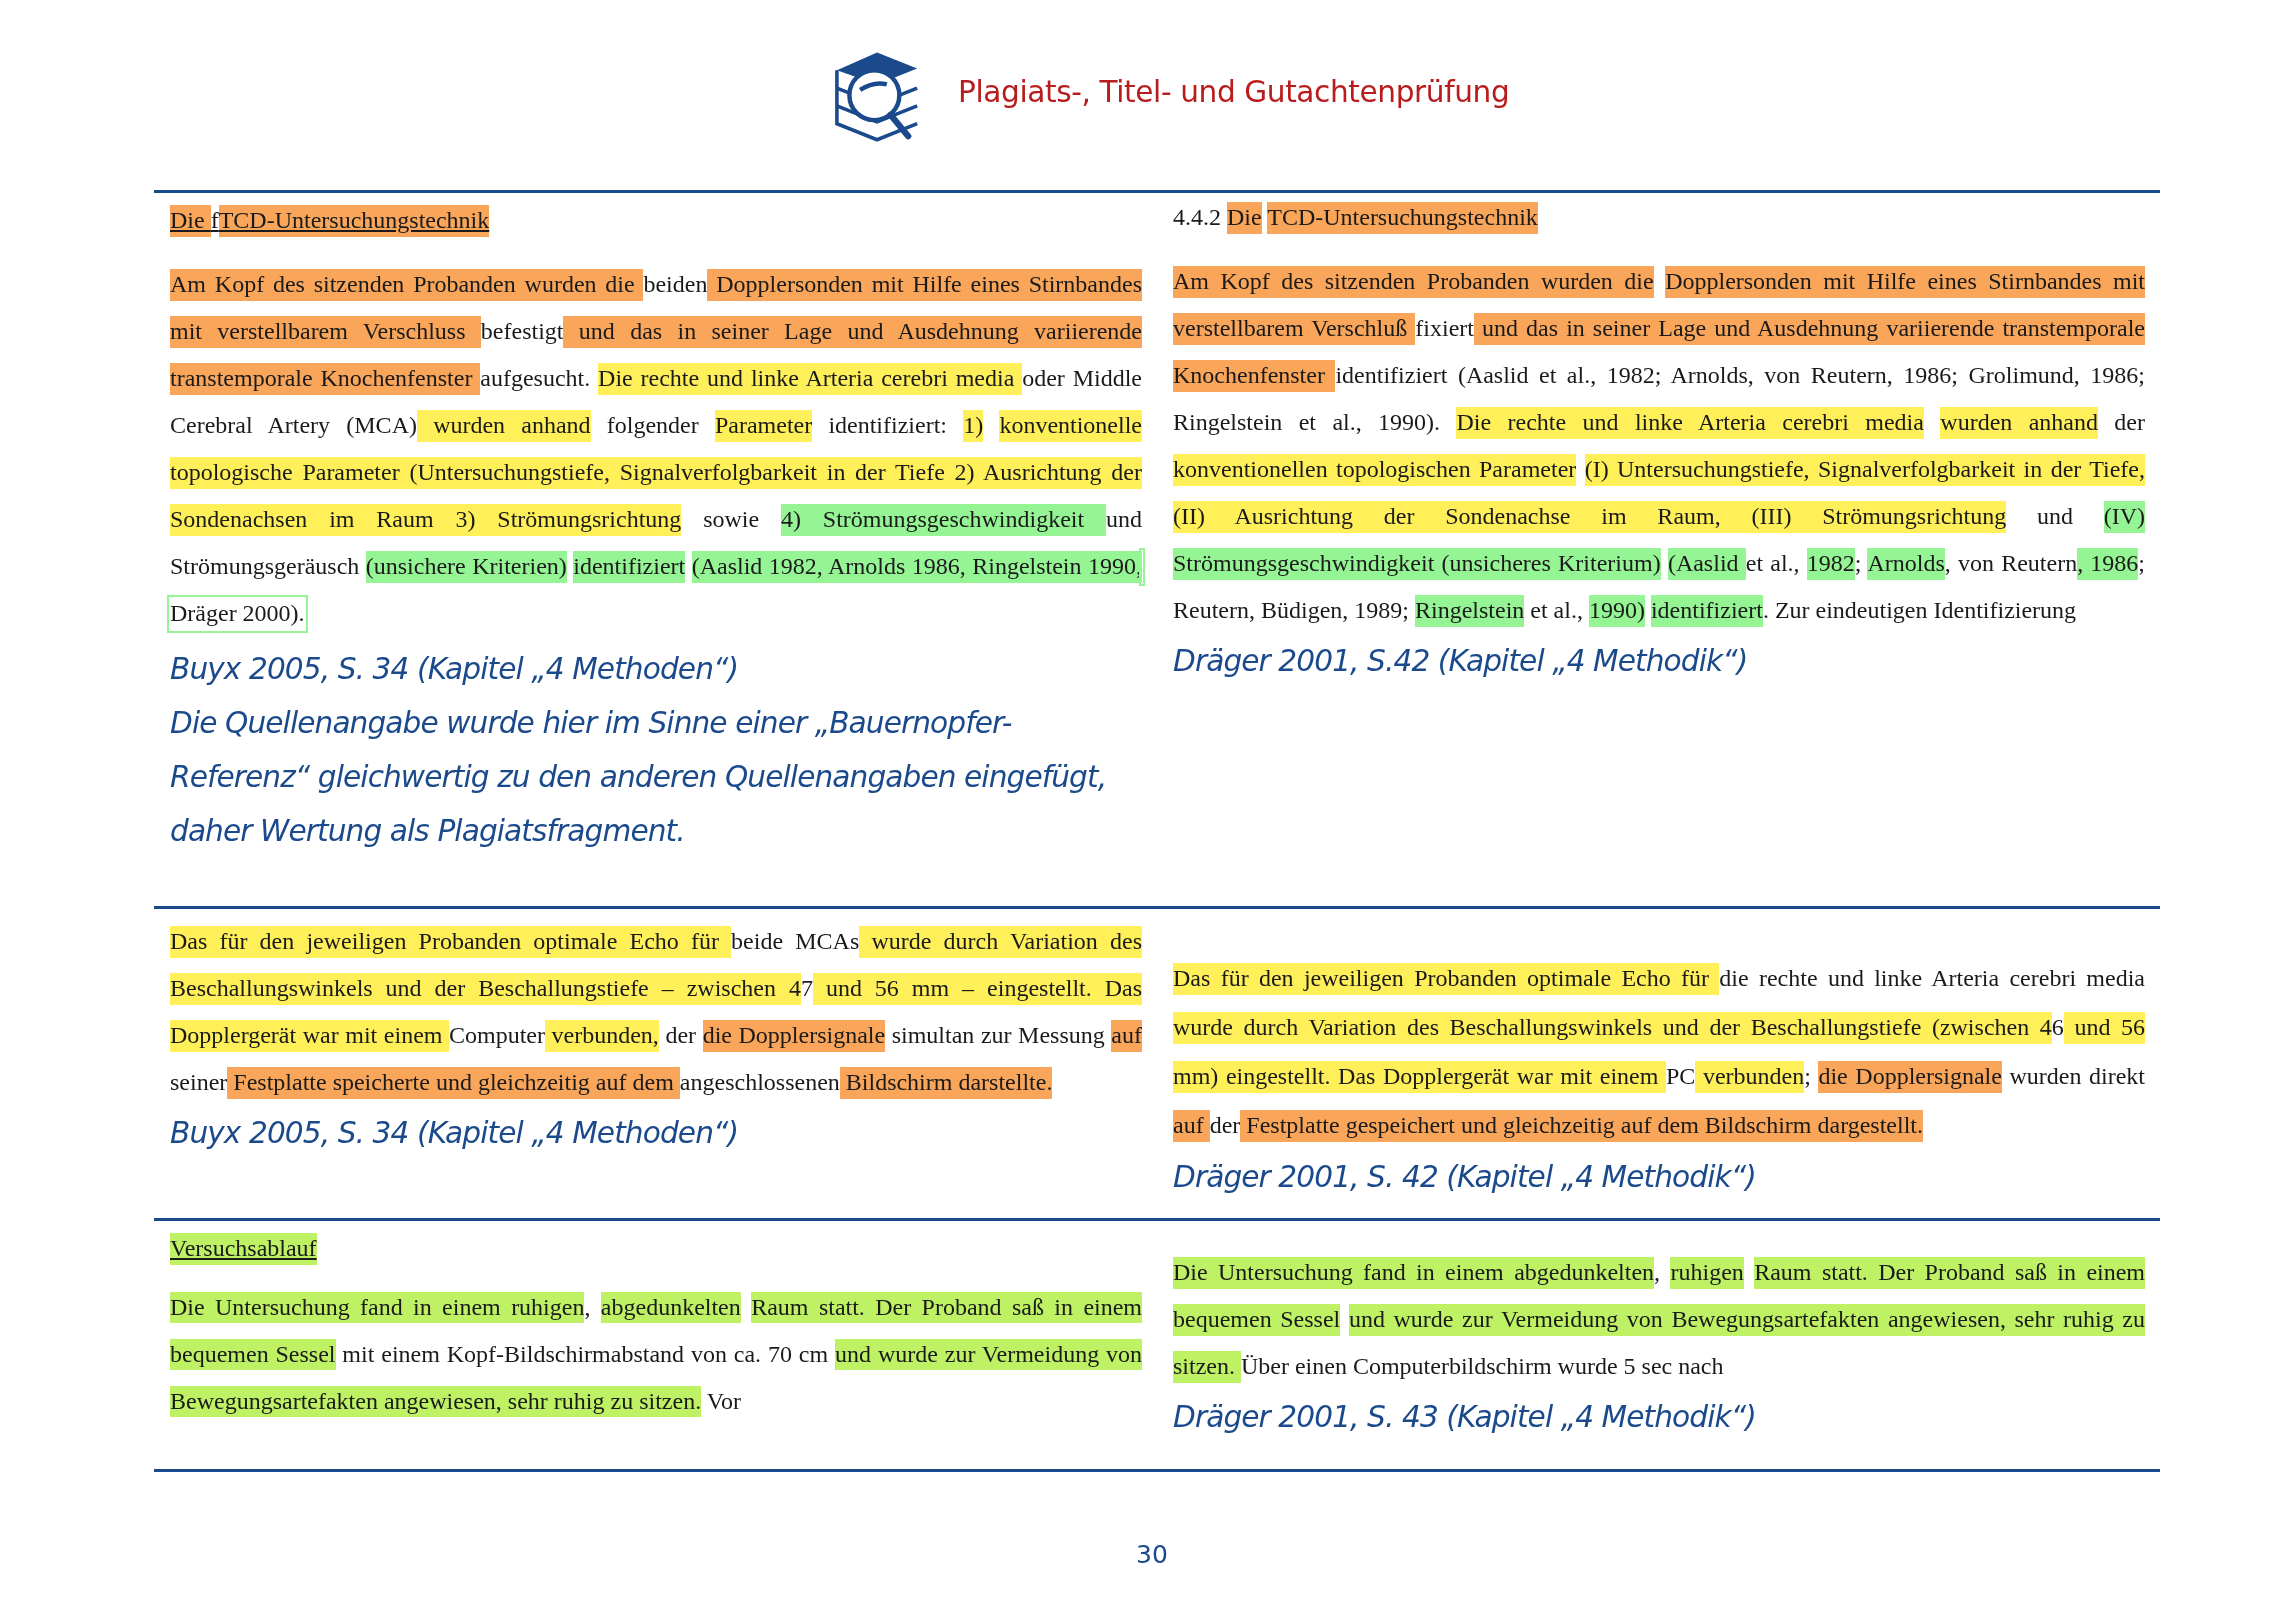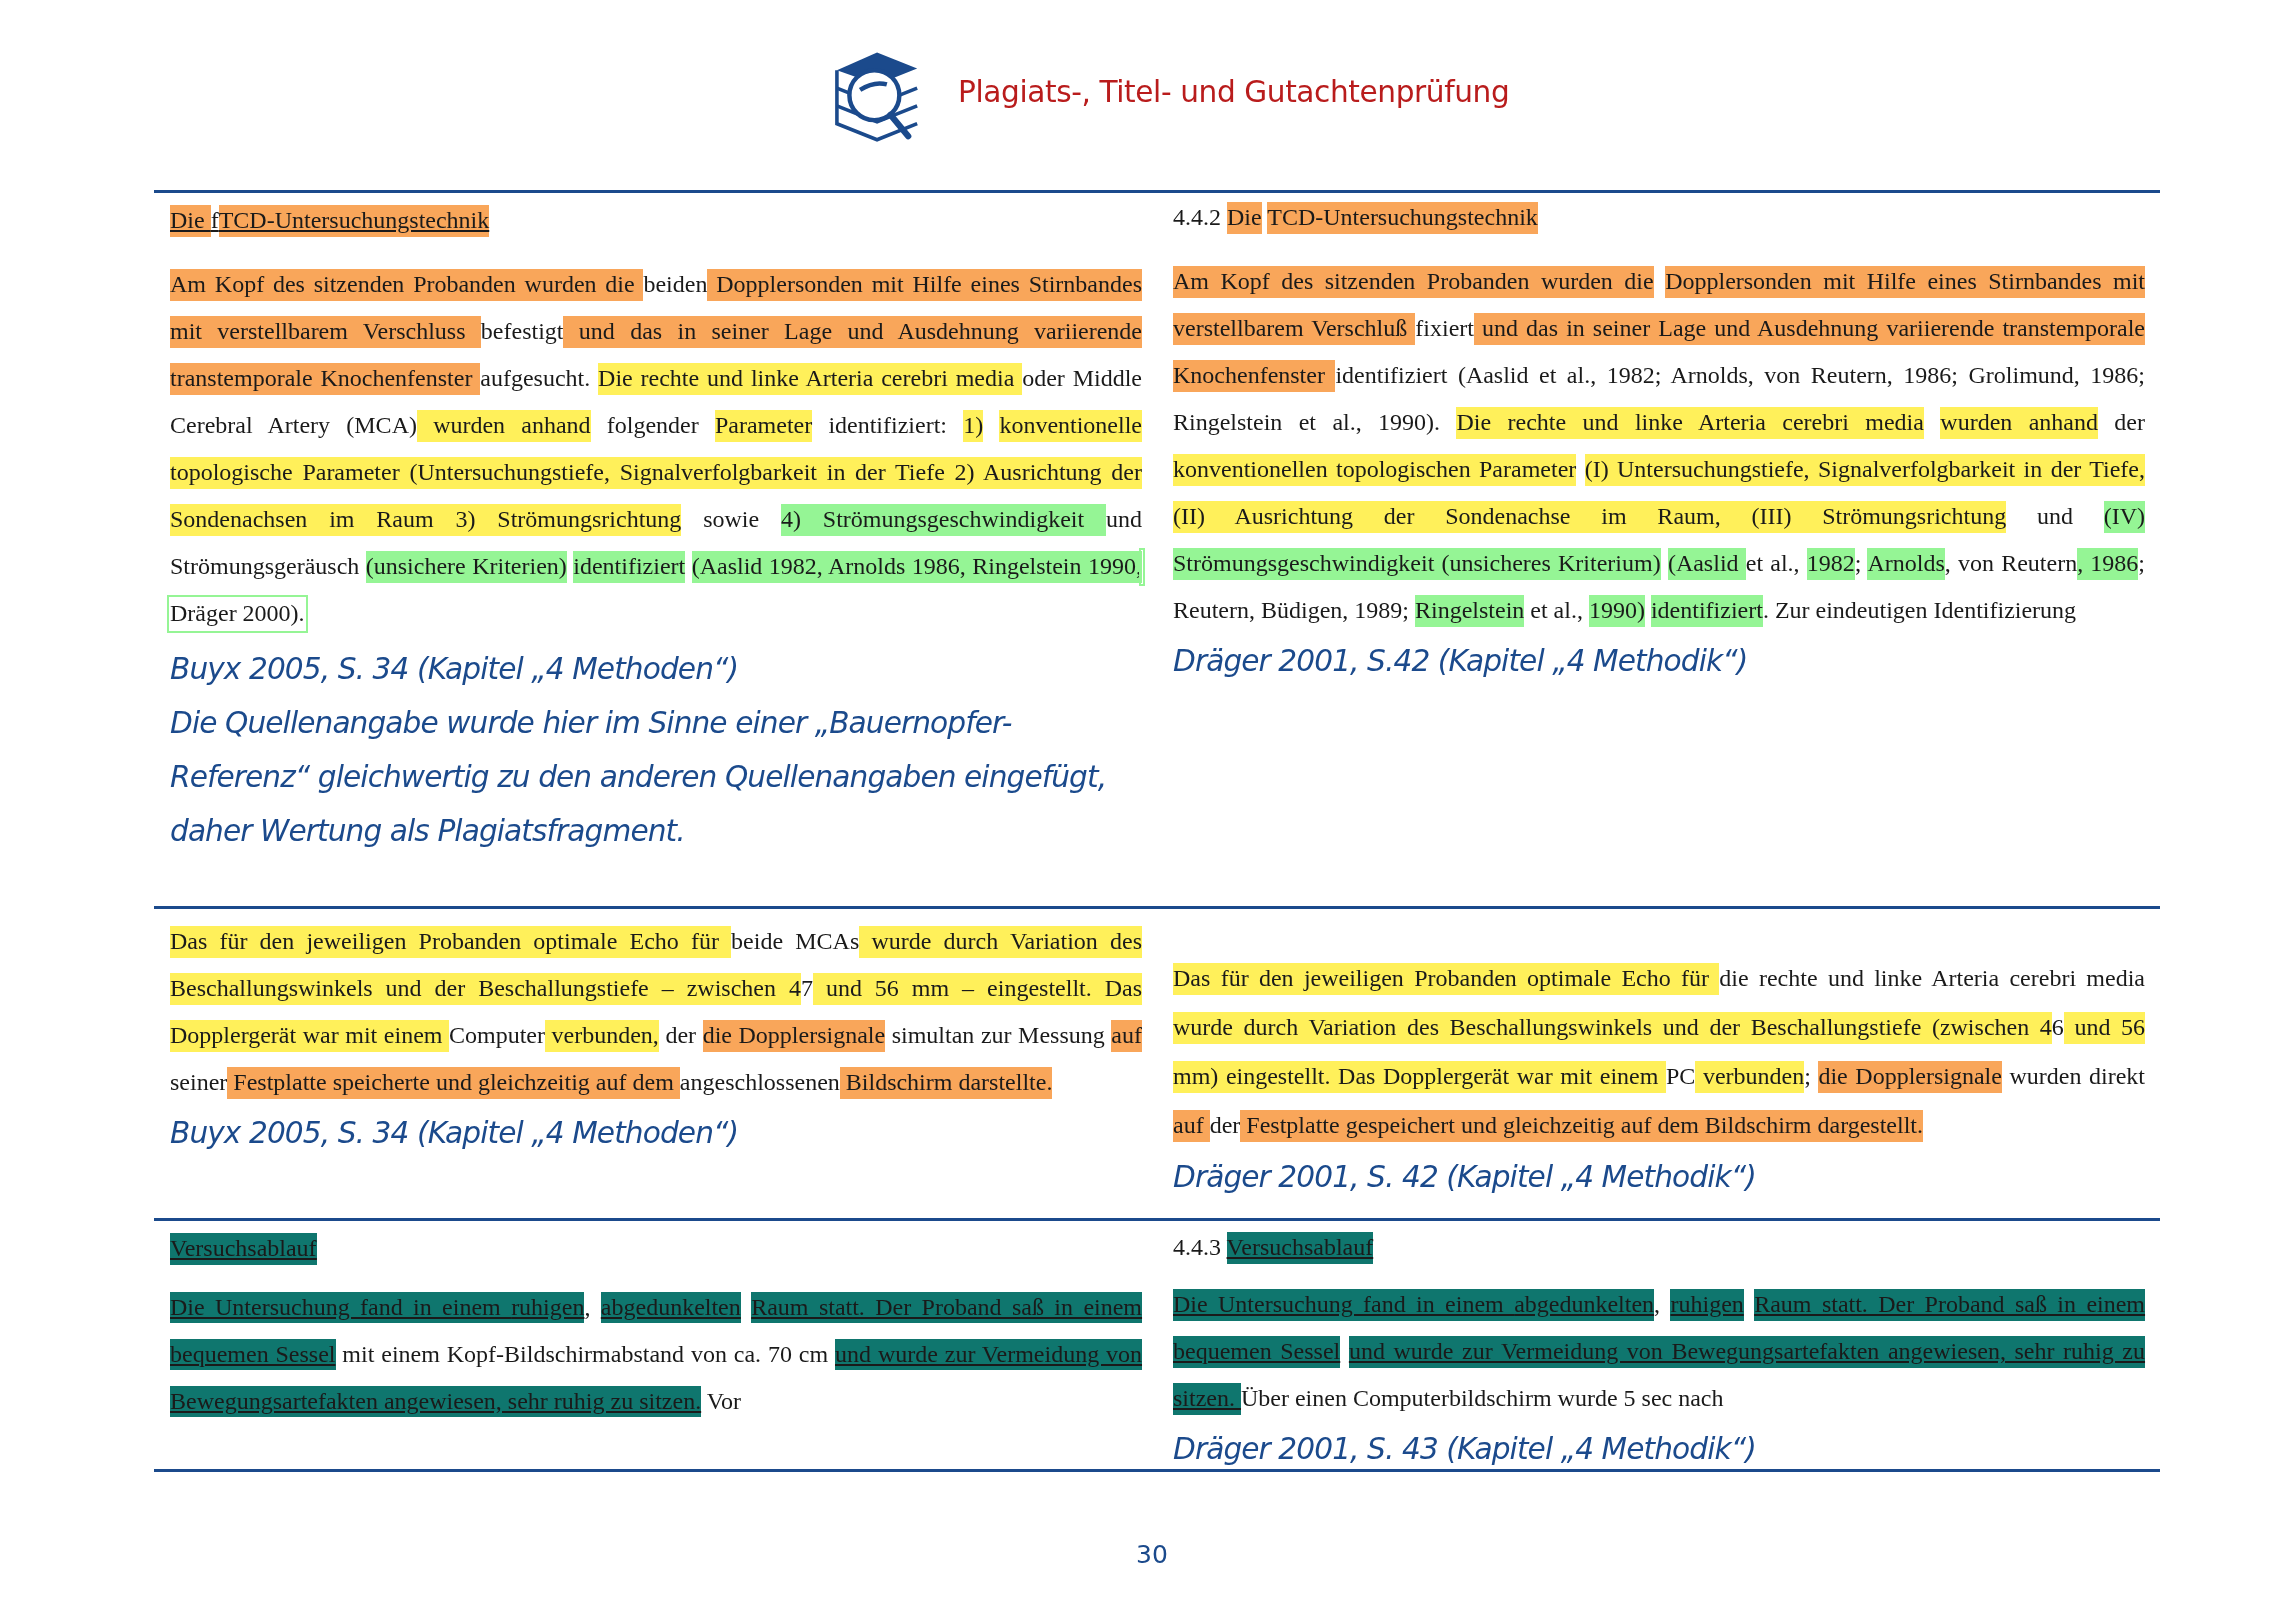--- a/index.html
+++ b/index.html
@@ -17,21 +17,21 @@
   .left { left: 170px; width: 972px; }
   .right { left: 1173px; width: 972px; }
 
   .heading { font-size: 24px; line-height: 32px; margin: 0; }
   .para { font-size: 24px; line-height: 47px; text-align: justify; text-align-last: left; margin: 0; }
 
   .hl { padding: 1.8px 0 3.6px 0; }
   .o { background: #f9a65a; }
   .y { background: #fff05a; }
   .g { background: #95f595; }
-  .p { background: #0f766e; text-decoration: underline; }
+  .p { background: #bef264; }
   .u { text-decoration: underline; }
   .boxed { outline: 2.7px solid #95f595; outline-offset: 1.8px; }
 
   .caption { font-family: "DejaVu Sans", sans-serif; font-style: italic; color: #1b4a8c; font-size: 29.6px; line-height: 54px; letter-spacing: -0.9px; margin: 0; }
 
   .pagenum { position: absolute; left: 1136px; top: 1540px; font-family: "DejaVu Sans", sans-serif; color: #1b4a8c; font-size: 25px; }
 </style>
 </head>
 <body>
 
@@ -81,20 +81,19 @@
   <p class="caption">Dräger 2001, S. 42 (Kapitel „4 Methodik“)</p>
 </div>
 
 <div class="cell left" style="top:1232px;">
   <p class="heading u"><span class="hl p">Versuchsablauf</span></p>
   <div style="height:19.7px;"></div>
   <p class="para"><span class="hl p">Die Untersuchung fand in einem </span><span> </span><span class="hl p">ruhigen</span><span>, </span><span class="hl p">abgedunkelten</span><span> </span><span class="hl p">Raum statt. Der Proband saß in einem bequemen Sessel</span><span> mit einem Kopf-Bildschirmabstand von ca. 70 cm </span><span class="hl p">und wurde zur Vermeidung von Bewegungsartefakten angewiesen, sehr ruhig zu sitzen.</span><span> Vor</span></p>
 </div>
 
 <div class="cell right" style="top:1231px;">
-  <p class="heading"><span>4.4.3  </span><span class="hl p">Versuchsablauf</span></p>
   <div style="height:18px;"></div>
   <p class="para"><span class="hl p">Die Untersuchung fand in einem </span><span class="hl p">abgedunkelten</span><span>, </span><span class="hl p">ruhigen</span><span> </span><span class="hl p">Raum statt. Der Proband saß in einem bequemen Sessel</span><span> </span><span class="hl p">und wurde zur Vermeidung von Bewegungsartefakten angewiesen, sehr ruhig zu sitzen. </span><span>Über einen Computerbildschirm wurde 5 sec nach</span></p>
   <p class="caption">Dräger 2001, S. 43 (Kapitel „4 Methodik“)</p>
 </div>
 
 <div class="pagenum">30</div>
 
 
 </body></html>

